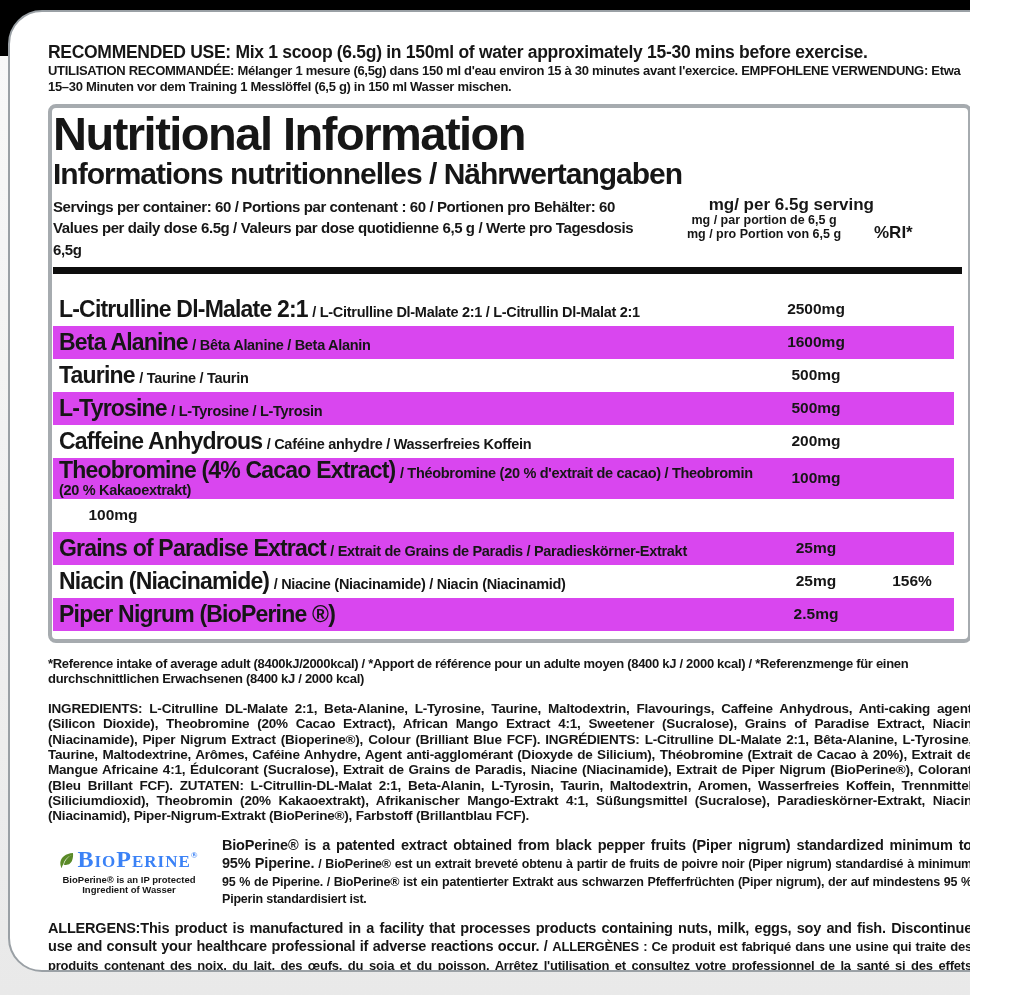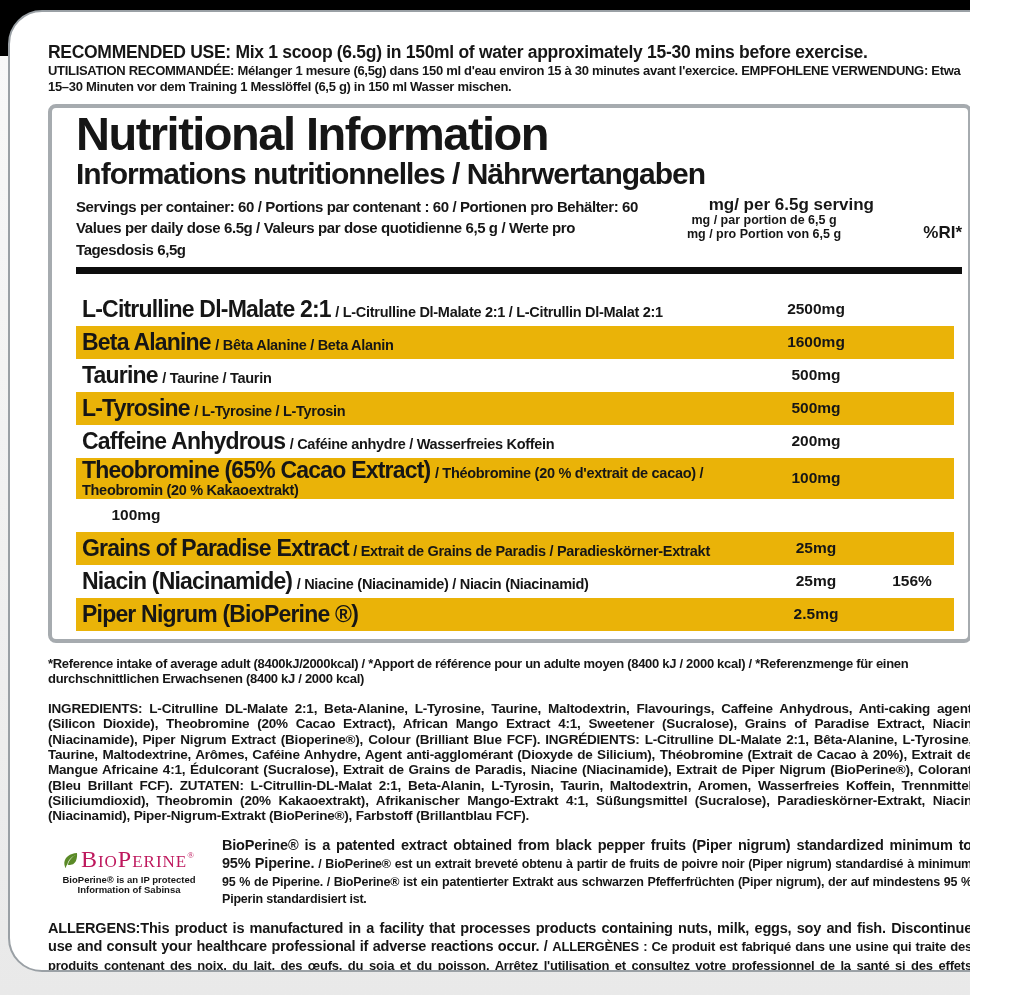--- a/index.html
+++ b/index.html
@@ -8,49 +8,49 @@
         background:linear-gradient(#000 0,#000 56px,#f8f8f8 56px,#e9e9e9 100%);overflow:hidden;}
   .label-card{position:absolute;left:8px;top:10px;width:1004px;height:962px;background:#fff;
         border:2px solid #9aa0a5;border-radius:34px;box-sizing:border-box;
         padding:30px 38px 12px 38px;overflow:hidden;}
   
   .rec-use{letter-spacing:-0.3px;}
   .rec-en{margin:0;font-size:17.5px;font-weight:bold;line-height:1.2;}
   .rec-frde{margin:0;font-size:13px;font-weight:bold;line-height:1.2;}
   .rec-use b{font-weight:900;}
   
-  .panel{border:4px solid #a6abaf;border-radius:8px;margin-top:10px;padding:2px 6px 8px 24px;}
+  .panel{border:4px solid #a6abaf;border-radius:8px;margin-top:10px;padding:2px 6px 8px 1px;}
   .panel-title{margin:0;font-size:47px;line-height:1.02;font-weight:bold;letter-spacing:-1.5px;}
   .panel-subtitle{margin:0;font-size:30px;line-height:1.05;font-weight:bold;letter-spacing:-1px;}
   .panel-head{display:flex;margin-top:6px;}
   .serv-lines{flex:1;font-size:15px;font-weight:bold;line-height:1.45;letter-spacing:-0.4px;}
   .serv-lines p{margin:0;}
   .amount-head{width:220px;text-align:center;font-weight:bold;flex-shrink:0;}
   .amount-head .l1{font-size:17px;line-height:1.1;text-align:right;}
   .amount-head .l2,.amount-head .l3{font-size:12.5px;line-height:1.1;}
-  .ri-head{width:88px;flex-shrink:0;text-align:right;font-size:17px;font-weight:bold;align-self:center;margin-top:10px;}
+  .ri-head{width:88px;flex-shrink:0;text-align:left;font-size:17px;font-weight:bold;align-self:center;margin-top:10px;}
   .thick-rule{height:7px;background:#0d0d0d;margin-top:6px;}
   .rows{margin-top:19px;}
   .row{display:flex;align-items:center;min-height:31px;padding:1px 0 1px 6px;margin-right:8px;}
-  .row.alt{background:#eab308;}
+  .row.alt{background:#d946ef;}
   .row-text{flex:1;line-height:1.0;}
   .row-name{font-size:23px;font-weight:bold;letter-spacing:-0.8px;}
   .row-trans{font-size:14.5px;font-weight:bold;letter-spacing:-0.3px;}
   .row-amount{width:108px;flex-shrink:0;text-align:center;font-size:15.5px;font-weight:bold;}
   .row-ri{width:84px;flex-shrink:0;text-align:center;font-size:15.5px;font-weight:bold;}
   
   .ref-note{margin:14px 0 0;font-size:13px;font-weight:bold;line-height:1.15;letter-spacing:-0.3px;}
   .ingredients{margin:14px 0 0;font-size:13.5px;font-weight:bold;line-height:1.14;
                text-align:justify;letter-spacing:-0.2px;}
   .ingredients b{font-weight:900;}
   
   .bioperine{display:flex;margin-top:12px;gap:12px;align-items:center;}
   .bio-logo{width:162px;flex-shrink:0;text-align:center;}
-  .bio-mark{font-family:"Liberation Serif",serif;font-variant:small-caps;font-weight:normal;
-            font-size:24px;color:#be185d;letter-spacing:1px;line-height:1;white-space:nowrap;}
+  .bio-mark{font-family:"Liberation Serif",serif;font-variant:small-caps;font-weight:bold;
+            font-size:24px;color:#3b82f6;letter-spacing:1px;line-height:1;white-space:nowrap;}
   .bio-mark sup{font-size:9px;vertical-align:super;}
   .bio-mark .leaf{display:inline-block;vertical-align:-3px;margin-right:2px;}
   .bio-caption{font-size:9.5px;font-weight:bold;line-height:1.15;margin-top:1px;}
   .bio-desc{flex:1;margin:0;font-weight:bold;line-height:1.1;text-align:justify;letter-spacing:-0.2px;}
   .bio-desc .big{font-size:14.5px;}
   .bio-desc .small{font-size:12.5px;}
   
   .allergens{margin:12px 0 0;font-weight:bold;line-height:1.14;text-align:justify;letter-spacing:-0.2px;}
   .allergens .big{font-size:14.5px;}
   .allergens .small{font-size:13px;}
@@ -106,21 +106,21 @@
           <div class="row-text"><span class="row-name">L-Tyrosine</span> <span class="row-trans">/ L-Tyrosine / L-Tyrosin</span></div>
           <div class="row-amount">500mg</div>
           <div class="row-ri"></div>
         </div>
         <div class="row">
           <div class="row-text"><span class="row-name">Caffeine Anhydrous</span> <span class="row-trans">/ Caféine anhydre / Wasserfreies Koffein</span></div>
           <div class="row-amount">200mg</div>
           <div class="row-ri"></div>
         </div>
         <div class="row alt">
-          <div class="row-text"><span class="row-name">Theobromine (65% Cacao Extract)</span> <span class="row-trans">/ Théobromine (20 % d'extrait de cacao) / Theobromin (20 % Kakaoextrakt)</span></div>
+          <div class="row-text"><span class="row-name">Theobromine (4% Cacao Extract)</span> <span class="row-trans">/ Théobromine (20 % d'extrait de cacao) / Theobromin (20 % Kakaoextrakt)</span></div>
           <div class="row-amount">100mg</div>
           <div class="row-ri"></div>
         </div>
         <div class="row">
           <div class="row-amount">100mg</div>
           <div class="row-ri"></div>
         </div>
         <div class="row alt">
           <div class="row-text"><span class="row-name">Grains of Paradise Extract</span> <span class="row-trans">/ Extrait de Grains de Paradis / Paradieskörner-Extrakt</span></div>
           <div class="row-amount">25mg</div>
@@ -141,21 +141,21 @@
 
     <p class="ref-note">*Reference intake of average adult (8400kJ/2000kcal) / *Apport de référence pour un adulte moyen (8400 kJ / 2000 kcal) / *Referenzmenge für einen durchschnittlichen Erwachsenen (8400 kJ / 2000 kcal)</p>
 
     <p class="ingredients"><b>INGREDIENTS:</b><span> L-Citrulline DL-Malate 2:1, Beta-Alanine, L-Tyrosine, Taurine, Maltodextrin, Flavourings, Caffeine Anhydrous, Anti-caking agent (Silicon Dioxide), Theobromine (20% Cacao Extract), African Mango Extract 4:1, Sweetener (Sucralose), Grains of Paradise Extract, Niacin (Niacinamide), Piper Nigrum Extract (Bioperine®), Colour (Brilliant Blue FCF). </span><b>INGRÉDIENTS:</b><span> L-Citrulline DL-Malate 2:1, Bêta-Alanine, L-Tyrosine, Taurine, Maltodextrine, Arômes, Caféine Anhydre, Agent anti-agglomérant (Dioxyde de Silicium), Théobromine (Extrait de Cacao à 20%), Extrait de Mangue Africaine 4:1, Édulcorant (Sucralose), Extrait de Grains de Paradis, Niacine (Niacinamide), Extrait de Piper Nigrum (BioPerine®), Colorant (Bleu Brillant FCF). </span><b>ZUTATEN:</b><span> L-Citrullin-DL-Malat 2:1, Beta-Alanin, L-Tyrosin, Taurin, Maltodextrin, Aromen, Wasserfreies Koffein, Trennmittel (Siliciumdioxid), Theobromin (20% Kakaoextrakt), Afrikanischer Mango-Extrakt 4:1, Süßungsmittel (Sucralose), Paradieskörner-Extrakt, Niacin (Niacinamid), Piper-Nigrum-Extrakt (BioPerine®), Farbstoff (Brillantblau FCF).</span></p>
 
     <div class="bioperine">
       <div class="bio-logo">
         <div class="bio-mark"><span class="leaf"><svg width="16" height="18" viewBox="0 0 24 26">
                 <path d="M21 1C10 2 3 7 2 15c-.5 4 1.5 8 2 9 .3-1.5 1-4 2.6-6C8 10 16 5 19 4c-4 2-10 7-11.6 14.5 2.5 1 6.4.6 9-1.6C20.8 13.5 21.5 5.5 21 1z" fill="#5A8A27"></path>
               </svg></span><span>BioPerine</span><sup>®</sup></div>
-        <div class="bio-caption"><span>BioPerine® is an IP protected</span><br><span>Information of Sabinsa</span></div>
+        <div class="bio-caption"><span>BioPerine® is an IP protected</span><br><span>Ingredient of Wasser</span></div>
       </div>
       <p class="bio-desc"><span class="big">BioPerine® is a patented extract obtained from black pepper fruits (Piper nigrum) standardized minimum to 95% Piperine.</span><span class="small"> / BioPerine® est un extrait breveté obtenu à partir de fruits de poivre noir (Piper nigrum) standardisé à minimum 95 % de Piperine. / BioPerine® ist ein patentierter Extrakt aus schwarzen Pfefferfrüchten (Piper nigrum), der auf mindestens 95 % Piperin standardisiert ist.</span></p>
     </div>
 
     <p class="allergens"><b class="big">ALLERGENS:</b><span class="big">This product is manufactured in a facility that processes products containing nuts, milk, eggs, soy and fish. Discontinue use and consult your healthcare professional if adverse reactions occur. / </span><b class="small">ALLERGÈNES :</b><span class="small"> Ce produit est fabriqué dans une usine qui traite des produits contenant des noix, du lait, des œufs, du soja et du poisson. Arrêtez l'utilisation et consultez votre professionnel de la santé si des effets indésirables surviennent. </span></p>
 
   </div>
 </div>
 
 </body></html>

